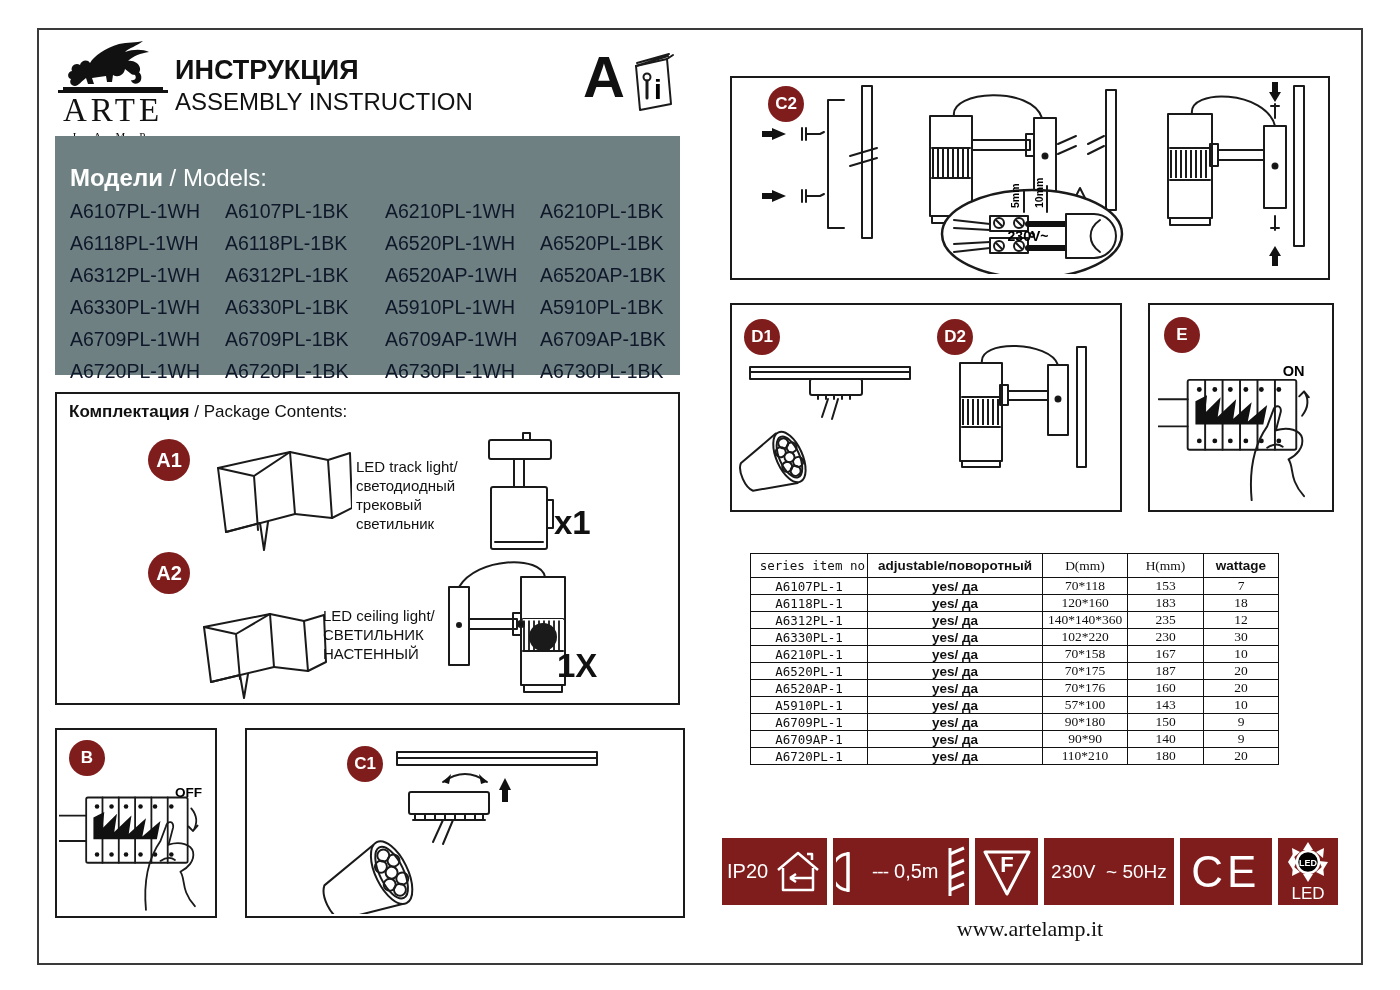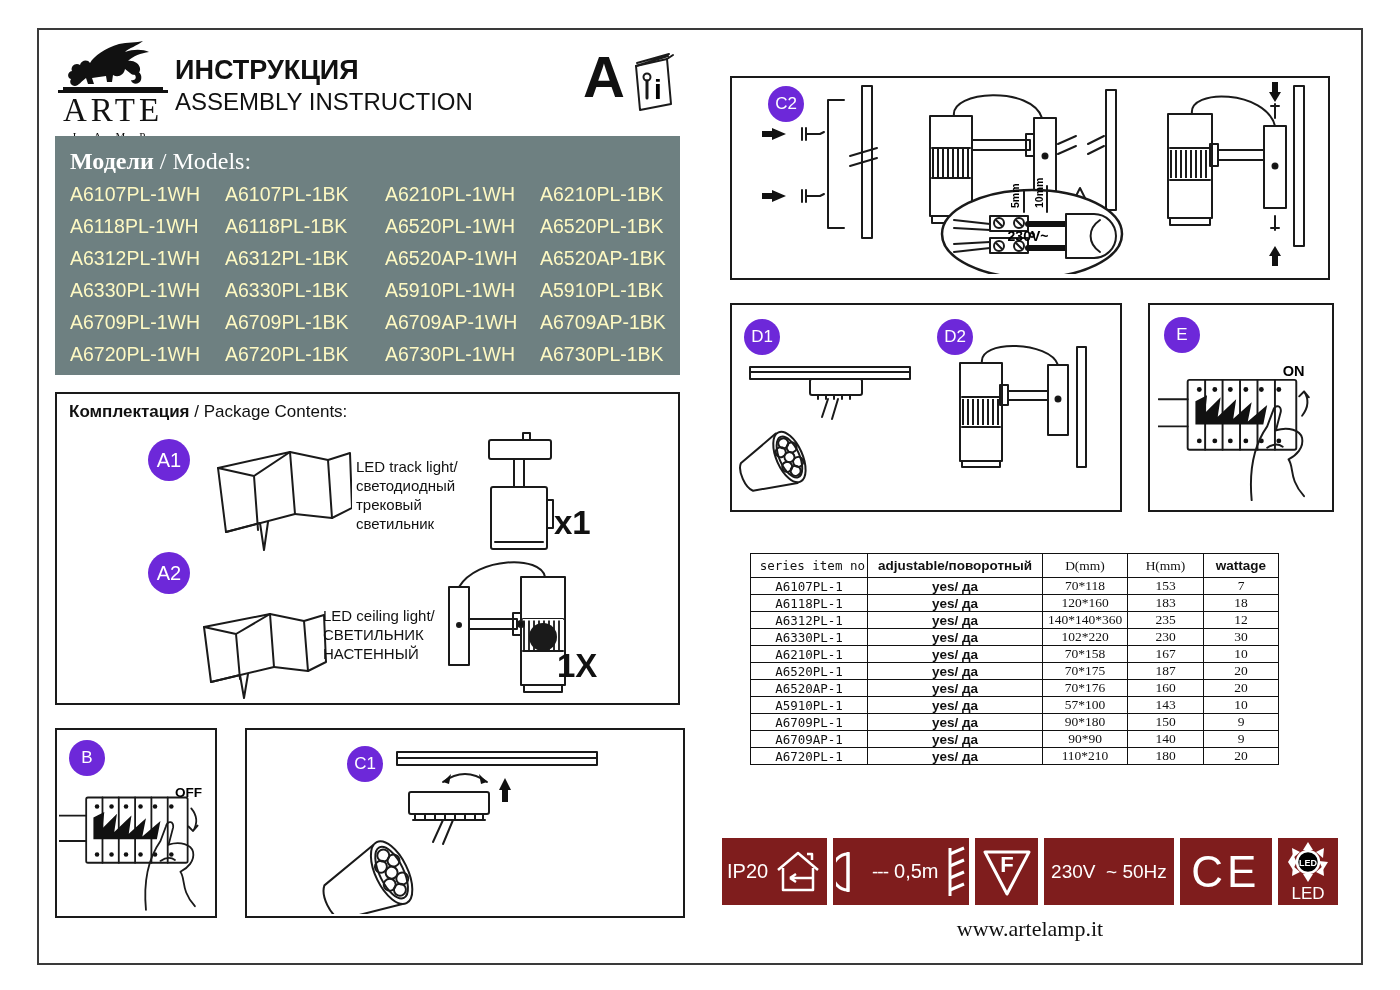--- a/index.html
+++ b/index.html
@@ -15,29 +15,29 @@
                border-top:3px solid #111;line-height:1.05;margin-top:-2px;}
   .brand .lamp{font-family:"Liberation Serif",serif;font-size:11px;letter-spacing:14px;
                margin-top:2px;padding-left:6px;}
   .title-ru{left:175px;top:55px;font-size:27px;font-weight:700;}
   .title-en{left:175px;top:88px;font-size:24px;font-weight:400;}
   .sec-letter{left:583px;top:48px;font-size:58px;font-weight:700;line-height:1;}
   .booklet{left:627px;top:52px;}
 
   
   .models{left:55px;top:136px;width:625px;height:239px;background:#6e8081;color:#fff;}
-  .models-title{padding:12px 0 4px 15px;font-size:24px;font-family:Liberation Serif, serif;}
+  .models-title{padding:28px 0 4px 15px;font-size:24px;}
   .models-title b{font-weight:700;}
   .models-grid{display:grid;grid-template-columns:155px 160px 155px 155px;
-               padding:4px 0 0 15px;row-gap:9px;font-size:19.5px;color:#fef9c3;}
+               padding:4px 0 0 15px;row-gap:9px;font-size:19.5px;color:#0f172a;}
 
   
   .panel{border:2px solid #1a1a1a;background:#fff;}
-  .badge{border-radius:50%;background:#6d28d9;color:#fff;display:flex;
-         align-items:center;justify-content:center;font-weight:400;}
+  .badge{border-radius:50%;background:#7f1d1d;color:#fff;display:flex;
+         align-items:center;justify-content:center;font-weight:700;}
   .badge.b42{width:42px;height:42px;font-size:20px;}
   .badge.b36{width:36px;height:36px;font-size:17px;}
 
   .pkg-title{left:12px;top:8px;font-size:17px;}
   .pkg-title b{font-weight:700;}
   .pkg-label{font-size:15px;line-height:19px;}
   .qty{font-size:33px;font-weight:600;}
 
   
   .spec{left:750px;top:553px;border-collapse:collapse;table-layout:fixed;}

